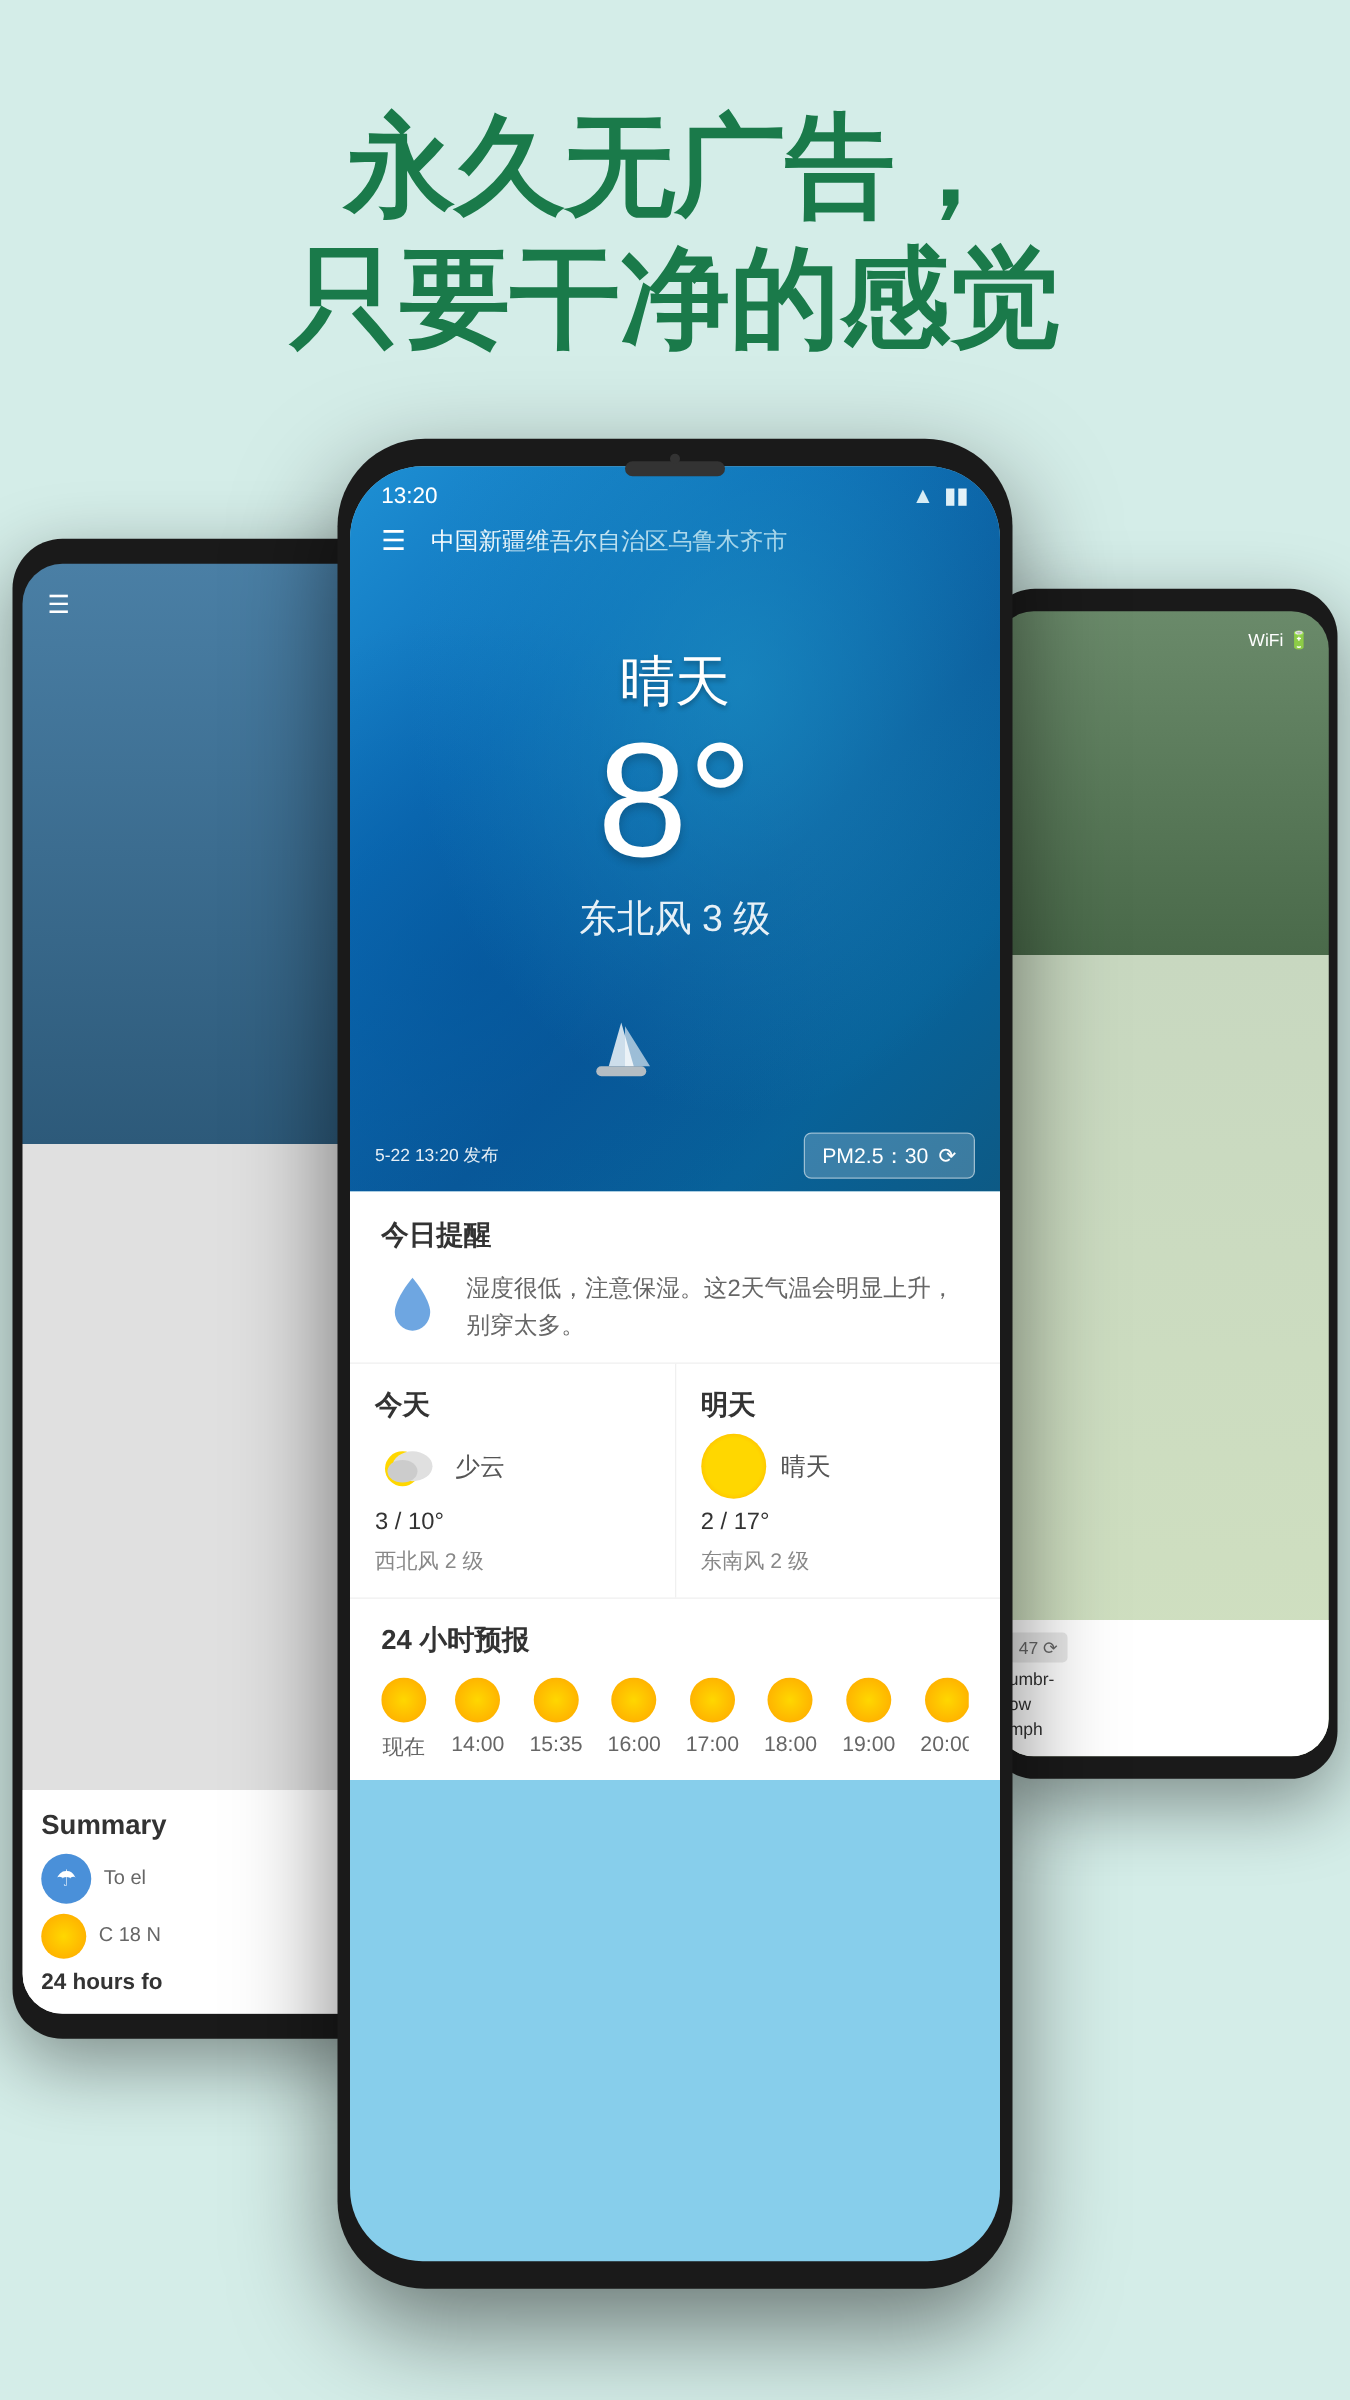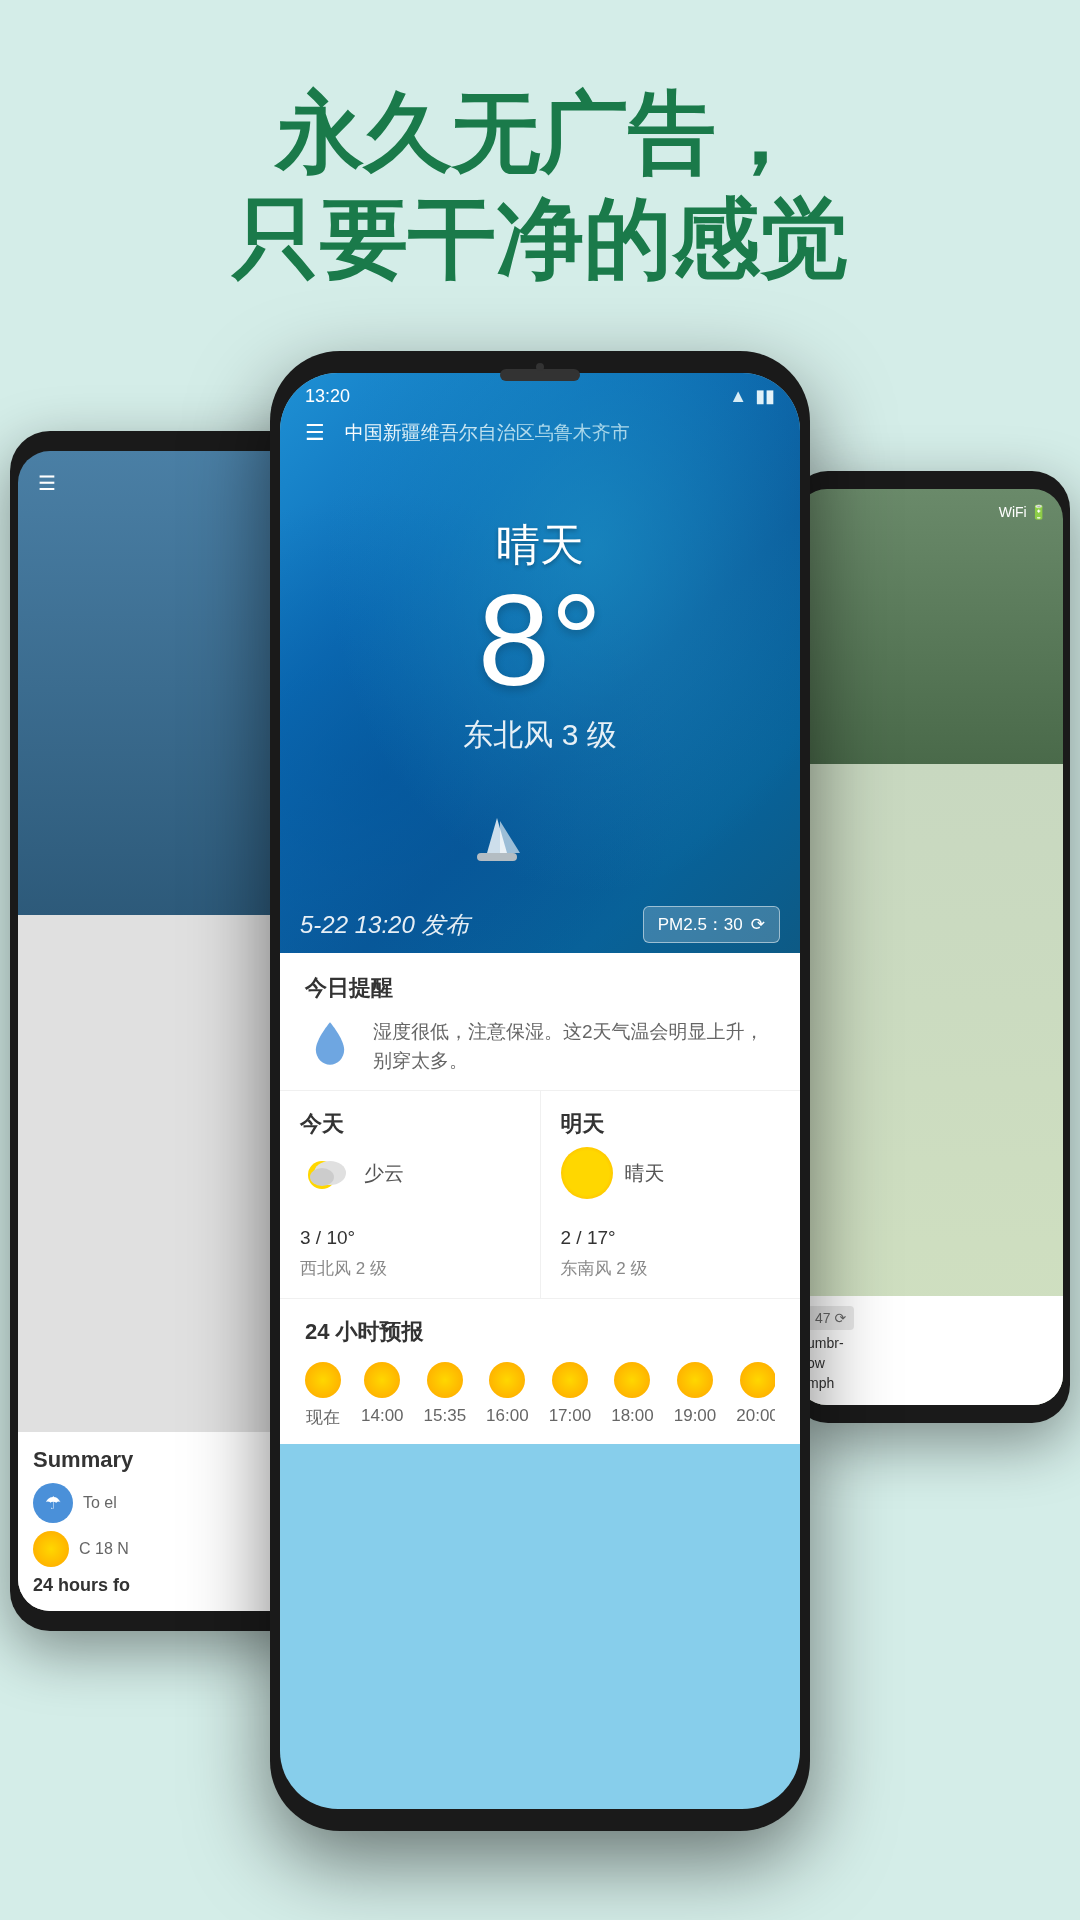--- a/index.html
+++ b/index.html
@@ -299,22 +299,21 @@
       bottom: 0;
       left: 0;
       right: 0;
       display: flex;
       justify-content: space-between;
       align-items: center;
       padding: 10px 20px;
     }
     .publish-time {
       color: rgba(255,255,255,0.9);
-      font-size: 24px;
-      font-style: italic;
+      font-size: 14px;
     }
     .pm25-badge {
       background: rgba(255,255,255,0.2);
       border: 1px solid rgba(255,255,255,0.5);
       border-radius: 6px;
       padding: 6px 14px;
       color: white;
       font-size: 17px;
       display: flex;
       align-items: center;
@@ -379,21 +378,20 @@
       align-items: center;
       gap: 12px;
     }
     .forecast-condition {
       font-size: 20px;
       color: #555;
     }
     .forecast-temp {
       font-size: 19px;
       color: #333;
-      margin-top: 20px;
     }
     .forecast-wind {
       font-size: 17px;
       color: #888;
     }
     .sun-icon-medium {
       width: 52px;
       height: 52px;
       background: radial-gradient(circle, #FFD700 60%, #FFA500);
       border-radius: 50%;

